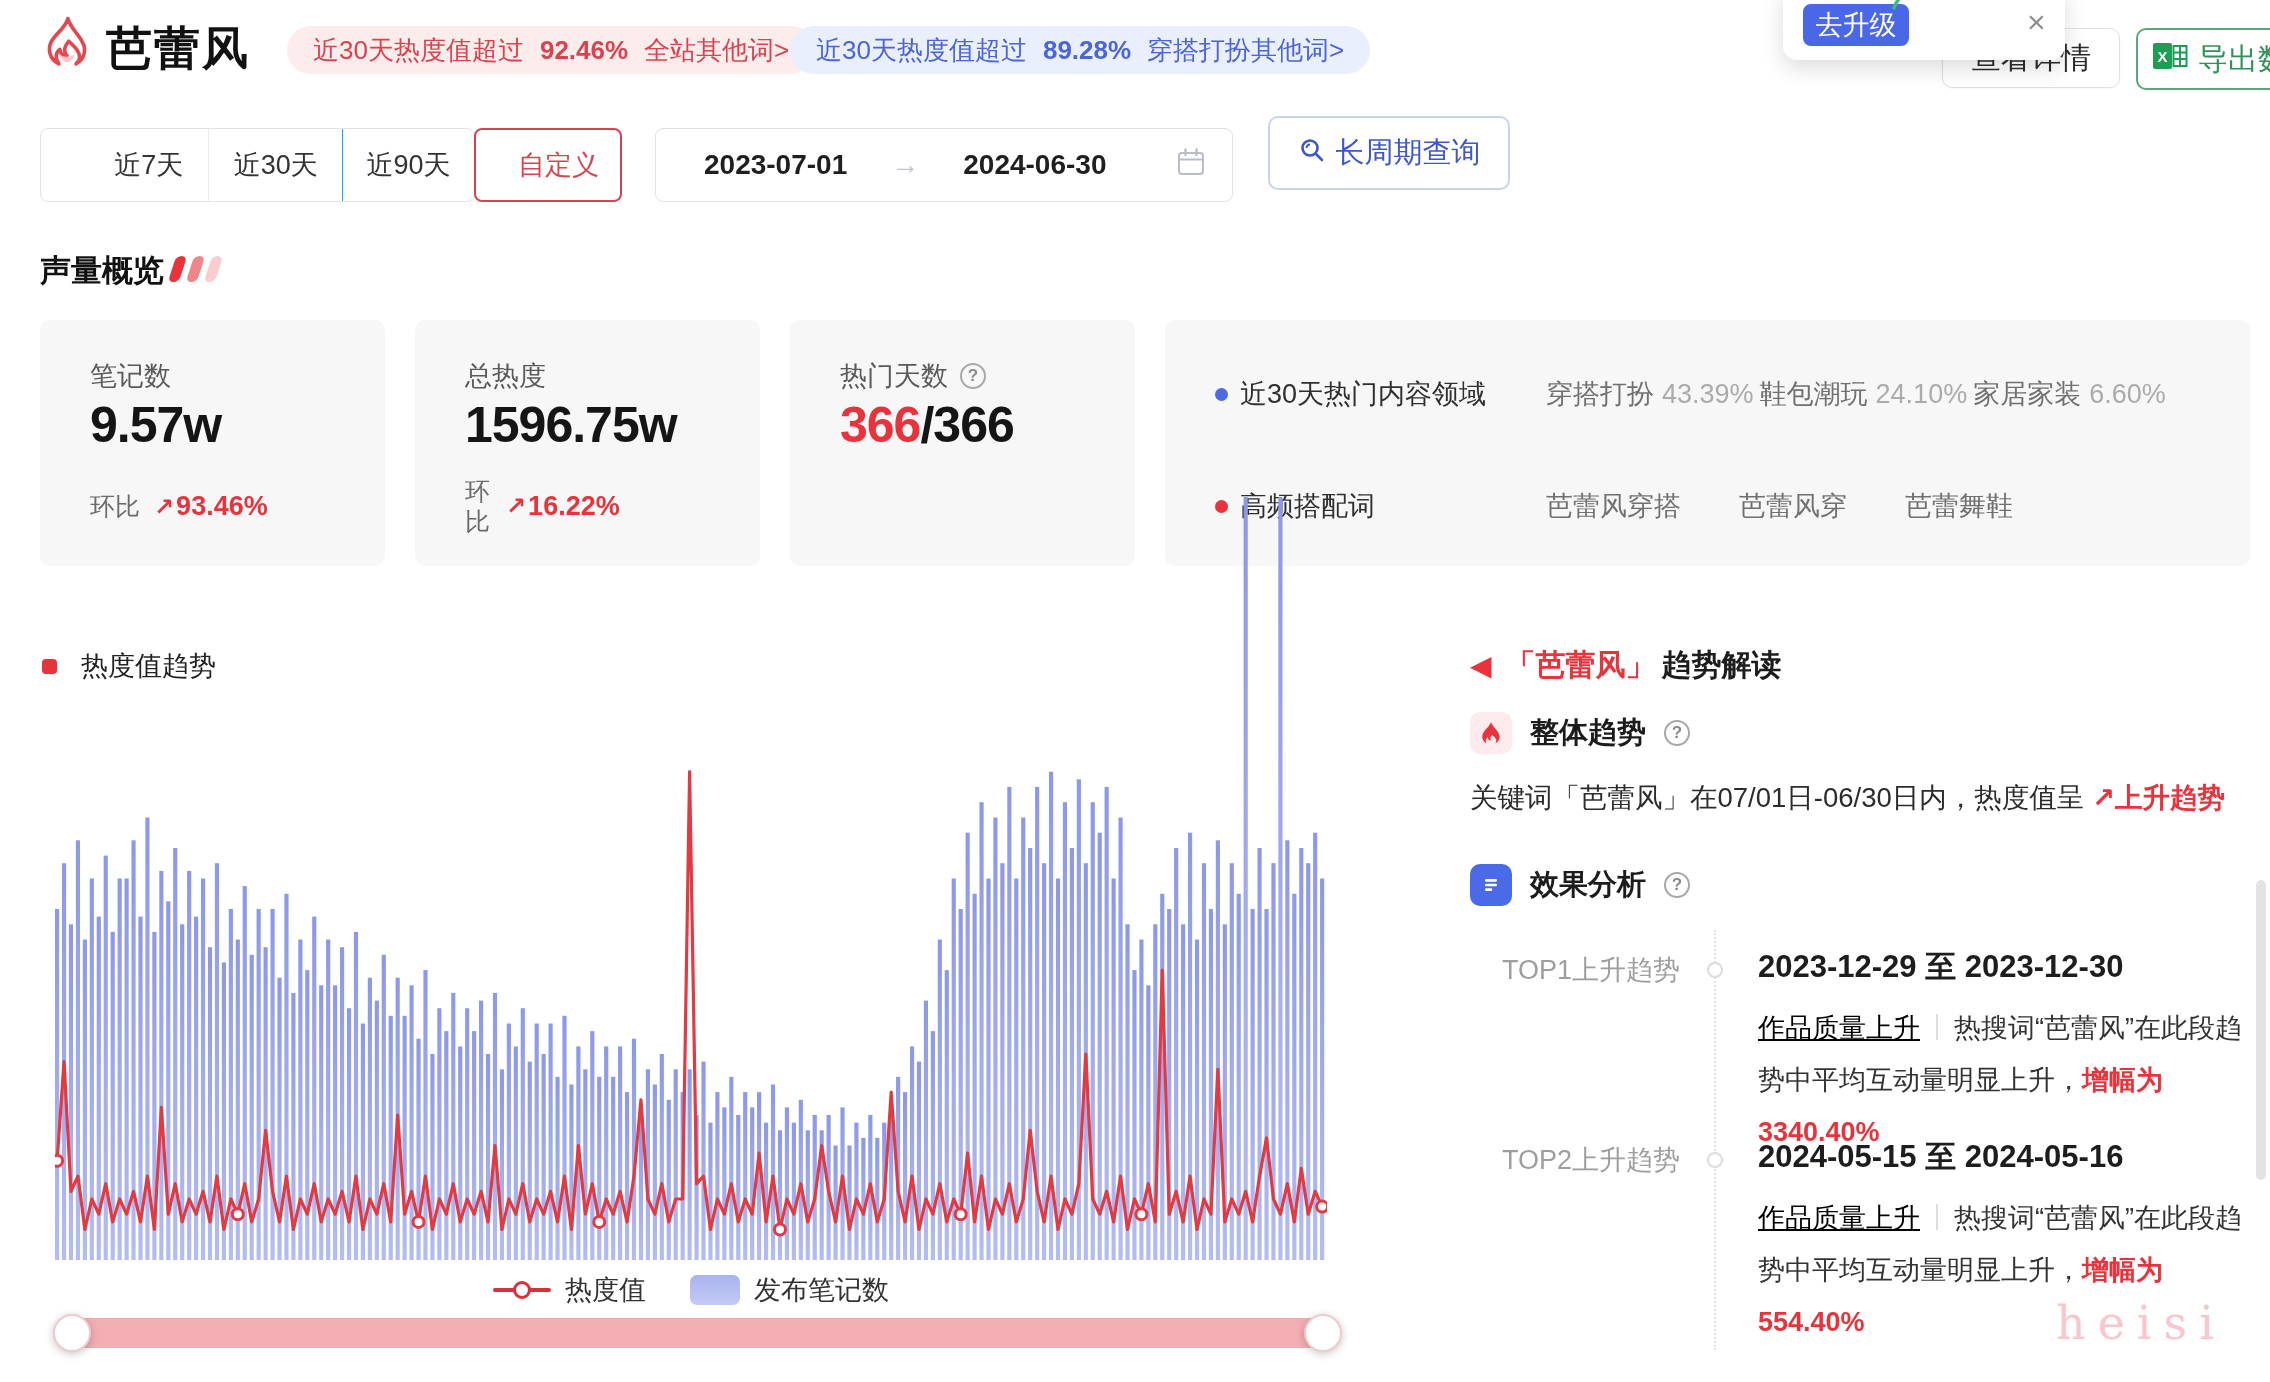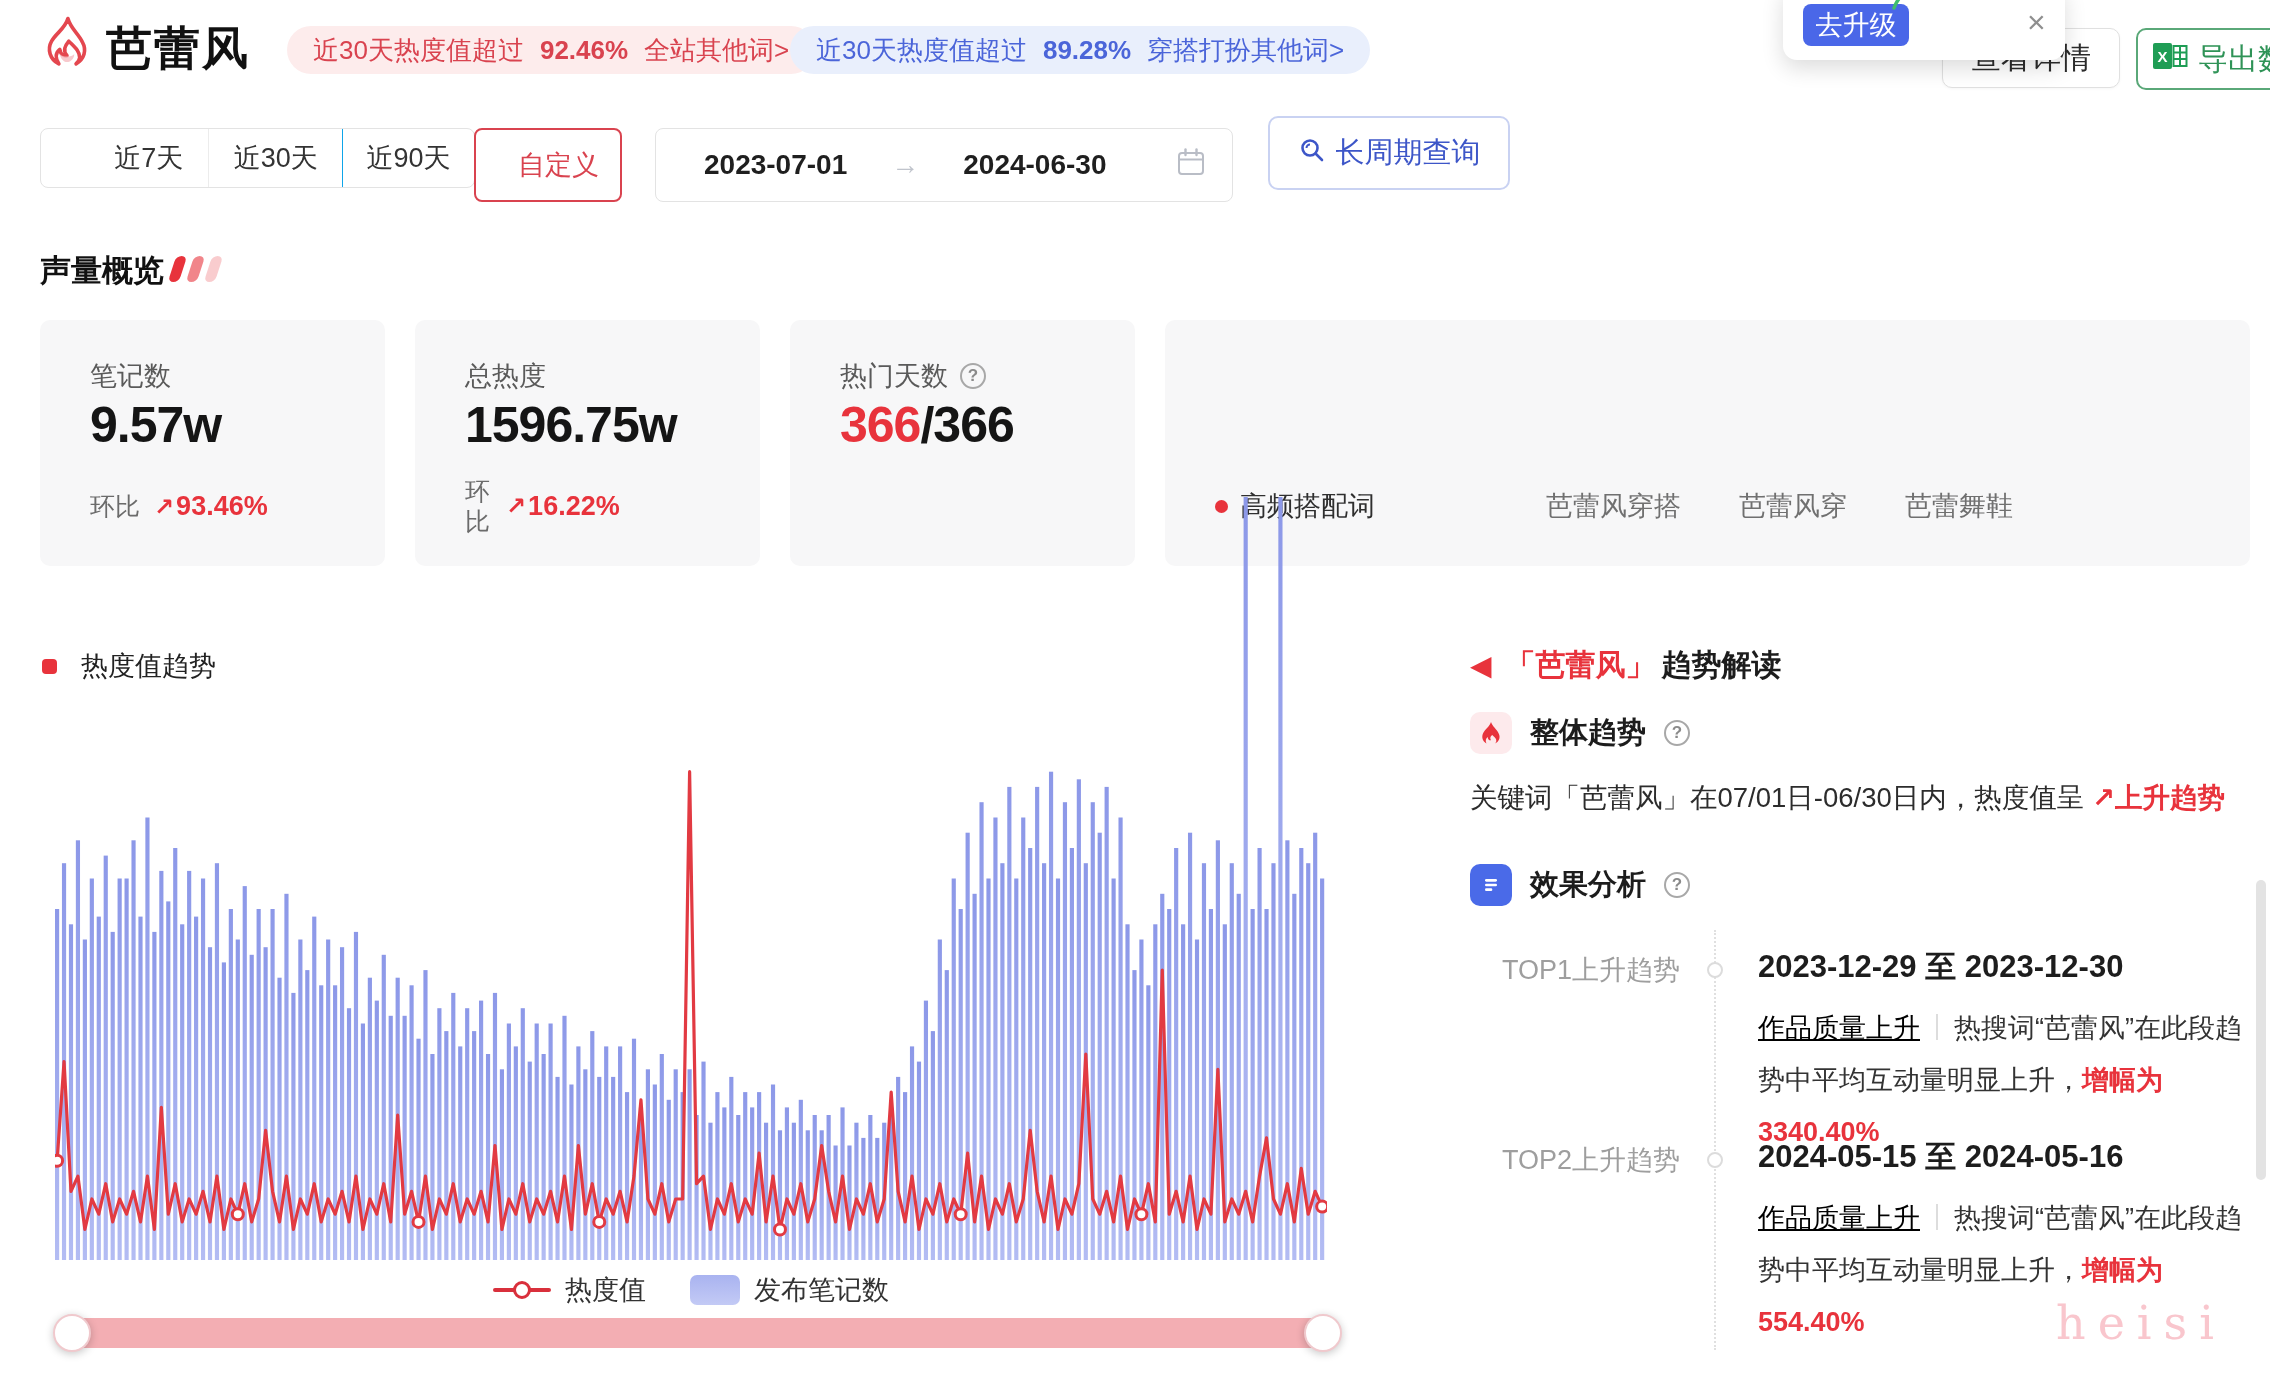--- a/index.html
+++ b/index.html
@@ -17,21 +17,21 @@
     display:flex;align-items:center;justify-content:center;font-size:30px;color:#2b2b2b;box-shadow:0 1px 3px rgba(0,0,0,.04);}
   .btn-export{left:2136px;top:28px;width:175px;height:58px;background:#fff;border:2px solid #5aa878;border-radius:10px;
     display:flex;align-items:center;gap:10px;padding-left:14px;font-size:30px;color:#2f9357;white-space:nowrap;overflow:hidden;}
   .popup{left:1783px;top:-16px;width:282px;height:76px;background:#fff;border-radius:14px;
     box-shadow:0 8px 22px rgba(0,0,0,.14);z-index:20;}
   .btn-upgrade{left:20px;top:20px;width:106px;height:42px;background:#4a67e8;color:#fff;border-radius:8px;
     display:flex;align-items:center;justify-content:center;font-size:27px;}
   .popup-close{left:244px;top:22px;font-size:32px;color:#8f8f8f;line-height:32px;}
   .green-arrow{left:106px;top:2px;}
   
-  .seg-group{left:40px;top:128px;width:435px;height:60px;border:1px solid #e3e3e3;border-radius:8px;display:flex;background:#fff;box-sizing:border-box;padding-left:48px;}
+  .seg-group{left:40px;top:128px;width:435px;height:74px;border:1px solid #e3e3e3;border-radius:8px;display:flex;background:#fff;box-sizing:border-box;padding-left:48px;}
   .seg-item{display:flex;align-items:center;justify-content:center;font-size:27px;color:#333;}
   .seg-item:nth-child(1){width:135px;border-right:1px solid #ececec;}
   .seg-item:nth-child(2){width:150px;border-right:1px solid #0ea5e9;}
   .seg-item:nth-child(3){width:148px;}
   .seg-custom{left:474px;top:128px;width:148px;height:74px;border:2px solid #d9434f;border-radius:8px;background:#fff;
     display:flex;align-items:center;justify-content:center;font-size:27px;color:#d9434f;box-sizing:border-box;z-index:2;padding-left:21px;}
   .date-box{left:655px;top:128px;width:578px;height:74px;border:1px solid #e3e3e3;border-radius:8px;background:#fff;
     display:flex;align-items:center;box-sizing:border-box;font-size:28px;font-weight:bold;color:#1f1f1f;}
   .date-start{margin-left:48px;}
   .date-arrow{margin:0 44px;color:#c0c4cc;font-weight:normal;}
@@ -225,20 +225,30 @@
   <div class="abs card-label">
     <span>热门天数</span>
     <span class="qmark">?</span>
   </div>
   <div class="abs card-value">
     <span class="v-red">366</span><span>/366</span>
   </div>
 </div>
 
 <div class="abs card card4">
+  <div class="abs c4row" style="top:56px;">
+    <span class="dot" style="background:#4a6ae8;"></span>
+    <span class="rlabel">近30天热门内容领域</span>
+    <span class="dmn-name">穿搭打扮</span>
+    <span class="dmn-pct">43.39%</span>
+    <span class="dmn-name">鞋包潮玩</span>
+    <span class="dmn-pct">24.10%</span>
+    <span class="dmn-name">家居家装</span>
+    <span class="dmn-pct">6.60%</span>
+  </div>
   <div class="abs c4row" style="top:168px;">
     <span class="dot" style="background:#e8333c;"></span>
     <span class="rlabel">高频搭配词</span>
     <span class="word" style="margin-left:6px;">芭蕾风穿搭</span>
     <span class="word">芭蕾风穿</span>
     <span class="word">芭蕾舞鞋</span>
   </div>
 </div>
 
 <div class="abs chart-title-row">

